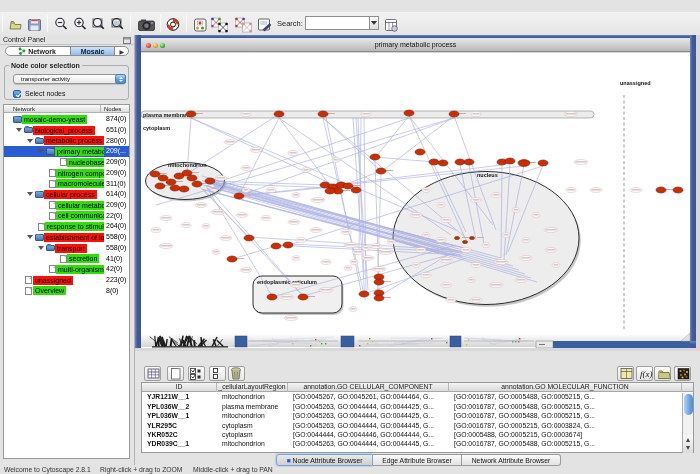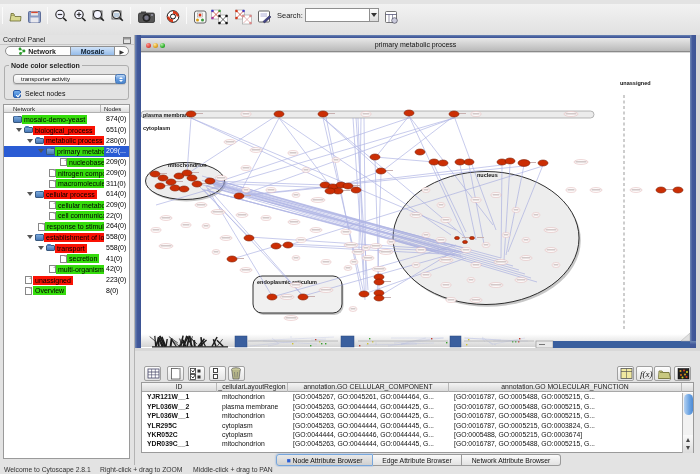--- a/index.html
+++ b/index.html
@@ -4,21 +4,21 @@
 body{font-family:"Liberation Sans",sans-serif;width:700px;height:474px;overflow:hidden}
 #app{position:absolute;top:0;left:0;width:700px;height:474px;background:#e3e3e3}
 #corners{position:absolute;top:0;left:0;width:700px;height:6px;background:#555;z-index:-1}
 .abs{position:absolute}
 
 #titlebar{position:absolute;top:0;left:0;width:700px;height:11px;
  background:linear-gradient(#cfcfcf,#b2b2b2 60%,#a2a2a2);border-bottom:1px solid #6f6f6f;border-radius:4px 4px 0 0}
 #titlebar .tl{position:absolute;top:2.5px;width:7px;height:7px;border-radius:50%}
 #title-text{position:absolute;top:0px;left:0;width:700px;text-align:center;font-size:8px;color:#222;line-height:11px}
 
-#toolbar{position:absolute;top:4px;left:0;width:700px;height:37px;
+#toolbar{position:absolute;top:12px;left:0;width:700px;height:37px;
  background:linear-gradient(#f2f2f2,#dedede);border-bottom:1px solid #9a9a9a}
 .sep{position:absolute;top:3px;height:17px;width:1px;background:#c0c0c0;border-right:1px solid #fafafa}
 
 #cp{position:absolute;top:35px;left:0;width:135px;height:430px;background:#e3e3e3;border-right:1px solid #b4b4b4}
 #cp-title{position:absolute;top:0;left:0;width:134px;height:10px;font-size:7px;color:#222;padding-left:3px;line-height:10px;border-bottom:1px solid #c6c6c6}
 #cp-tabs{position:absolute;top:11px;left:5px;width:124px;height:10px;border:1px solid #8f8f8f;border-radius:6px;background:#fdfdfd;overflow:hidden}
 #tab-mosaic{position:absolute;left:64px;top:0;width:45px;height:10px;background:linear-gradient(#cfe2f8,#86b2e6);border-left:1px solid #8f8f8f;border-right:1px solid #8f8f8f;
  font-size:7px;font-weight:bold;color:#123;text-align:center;line-height:9.5px}
 #tab-net{position:absolute;left:0;top:0;width:62px;height:10px;font-size:7px;font-weight:bold;color:#222;text-align:center;line-height:9.5px}
 #tab-arrow{position:absolute;right:4px;top:0;font-size:6px;color:#333;line-height:10px}

